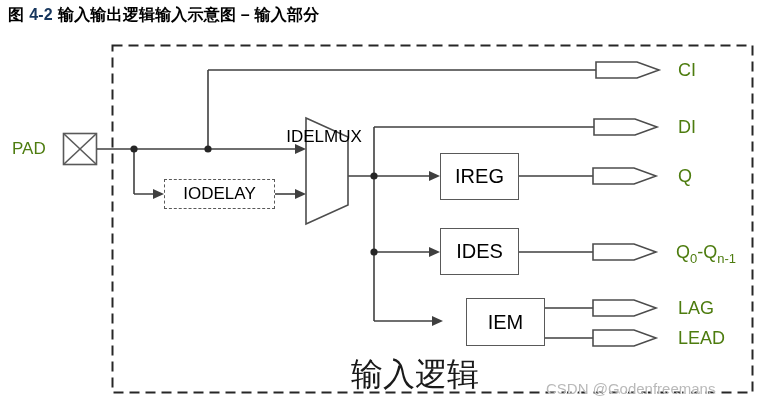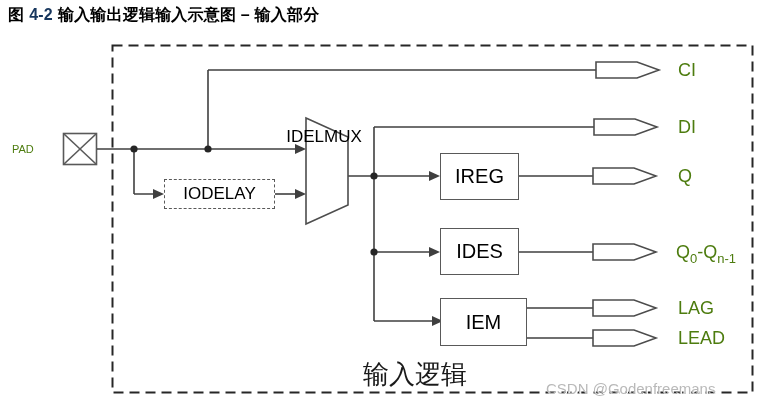--- a/index.html
+++ b/index.html
@@ -14,36 +14,36 @@
   .figure-title{
     position:absolute;left:8px;top:5px;
     font-size:16px;font-weight:bold;color:#000;
     letter-spacing:0.2px;white-space:nowrap;
   }
   .figure-title .num{color:#17365d;margin:0 5px;}
   svg.diagram{position:absolute;left:0;top:0;}
   .lbl{
     position:absolute;color:#4d7c0f;font-size:18px;line-height:20px;white-space:nowrap;
   }
-  .lbl.small{font-size:11px;}
+  .lbl.small{font-size:17px;}
   .mux-label{
     position:absolute;left:276px;top:91px;width:96px;text-align:center;
     font-size:17px;line-height:20px;color:#000;margin-top:36px;
   }
   .block{
     position:absolute;background:#ffffff;border:1.5px solid #595959;
     display:flex;align-items:center;justify-content:center;
     font-size:20px;color:#000;box-sizing:border-box;
   }
   .block.dashed{border:1.5px dashed #595959;font-size:17px;}
   .qrange{font-size:18px;}
   .qrange sub{font-size:13px;line-height:0;}
   .region-label{
     position:absolute;left:315px;top:359px;width:200px;text-align:center;
-    font-size:26px;line-height:30px;color:#1a1a1a;
+    font-size:32px;line-height:30px;color:#1a1a1a;
   }
   .watermark{
     position:absolute;left:546px;top:380px;
     font-size:15px;color:#b9b9b9;
     text-shadow:1px 1px 0 #ffffff;
     white-space:nowrap;
   }
 </style>
 </head>
 <body>
@@ -119,21 +119,21 @@
   </div>
 
   <div class="block" style="left:440px;top:153px;width:79px;height:47px;">
     <span>IREG</span>
   </div>
 
   <div class="block" style="left:440px;top:228px;width:79px;height:47px;">
     <span>IDES</span>
   </div>
 
-  <div class="block" style="left:440px;top:298px;width:87px;height:48px;">
+  <div class="block" style="left:466px;top:298px;width:79px;height:48px;">
     <span>IEM</span>
   </div>
 
   <div class="lbl" style="left:678px;top:60px;">CI</div>
   <div class="lbl" style="left:678px;top:117px;">DI</div>
   <div class="lbl" style="left:678px;top:166px;">Q</div>
 
   <div class="lbl qrange" style="left:676px;top:242px;">
     <span>Q</span><sub>0</sub><span>-</span><span>Q</span><sub>n-1</sub>
   </div>

